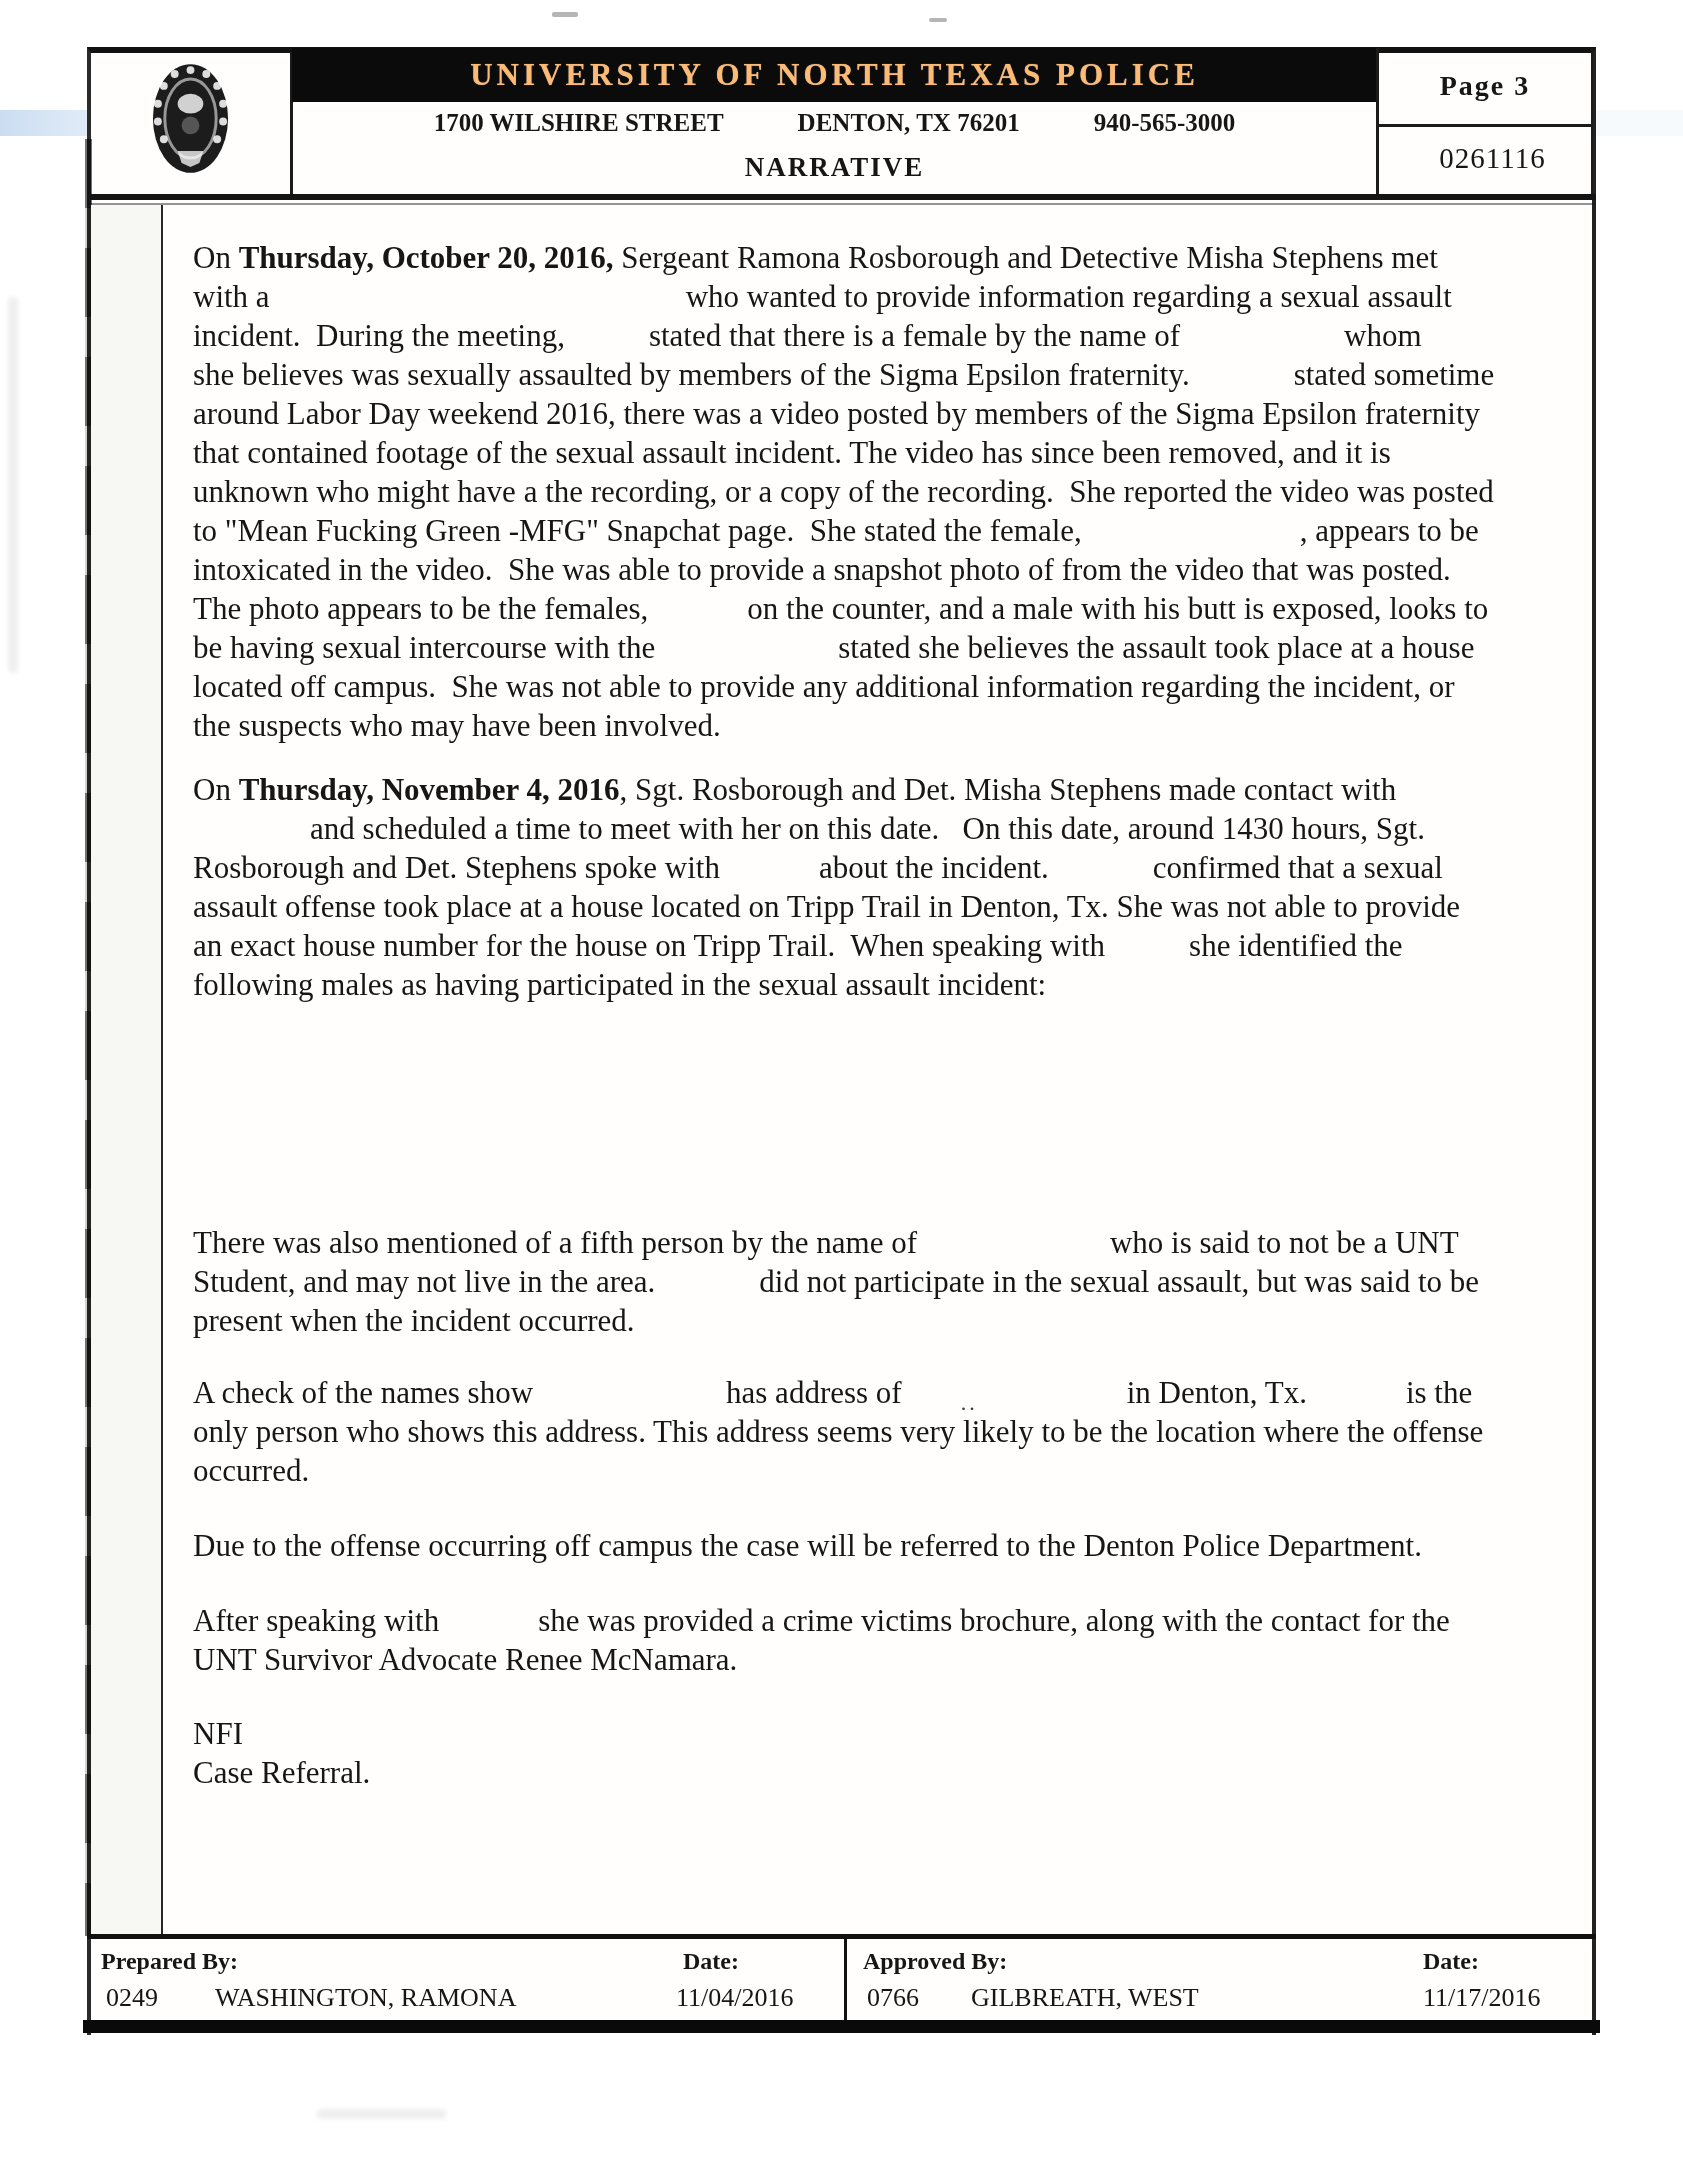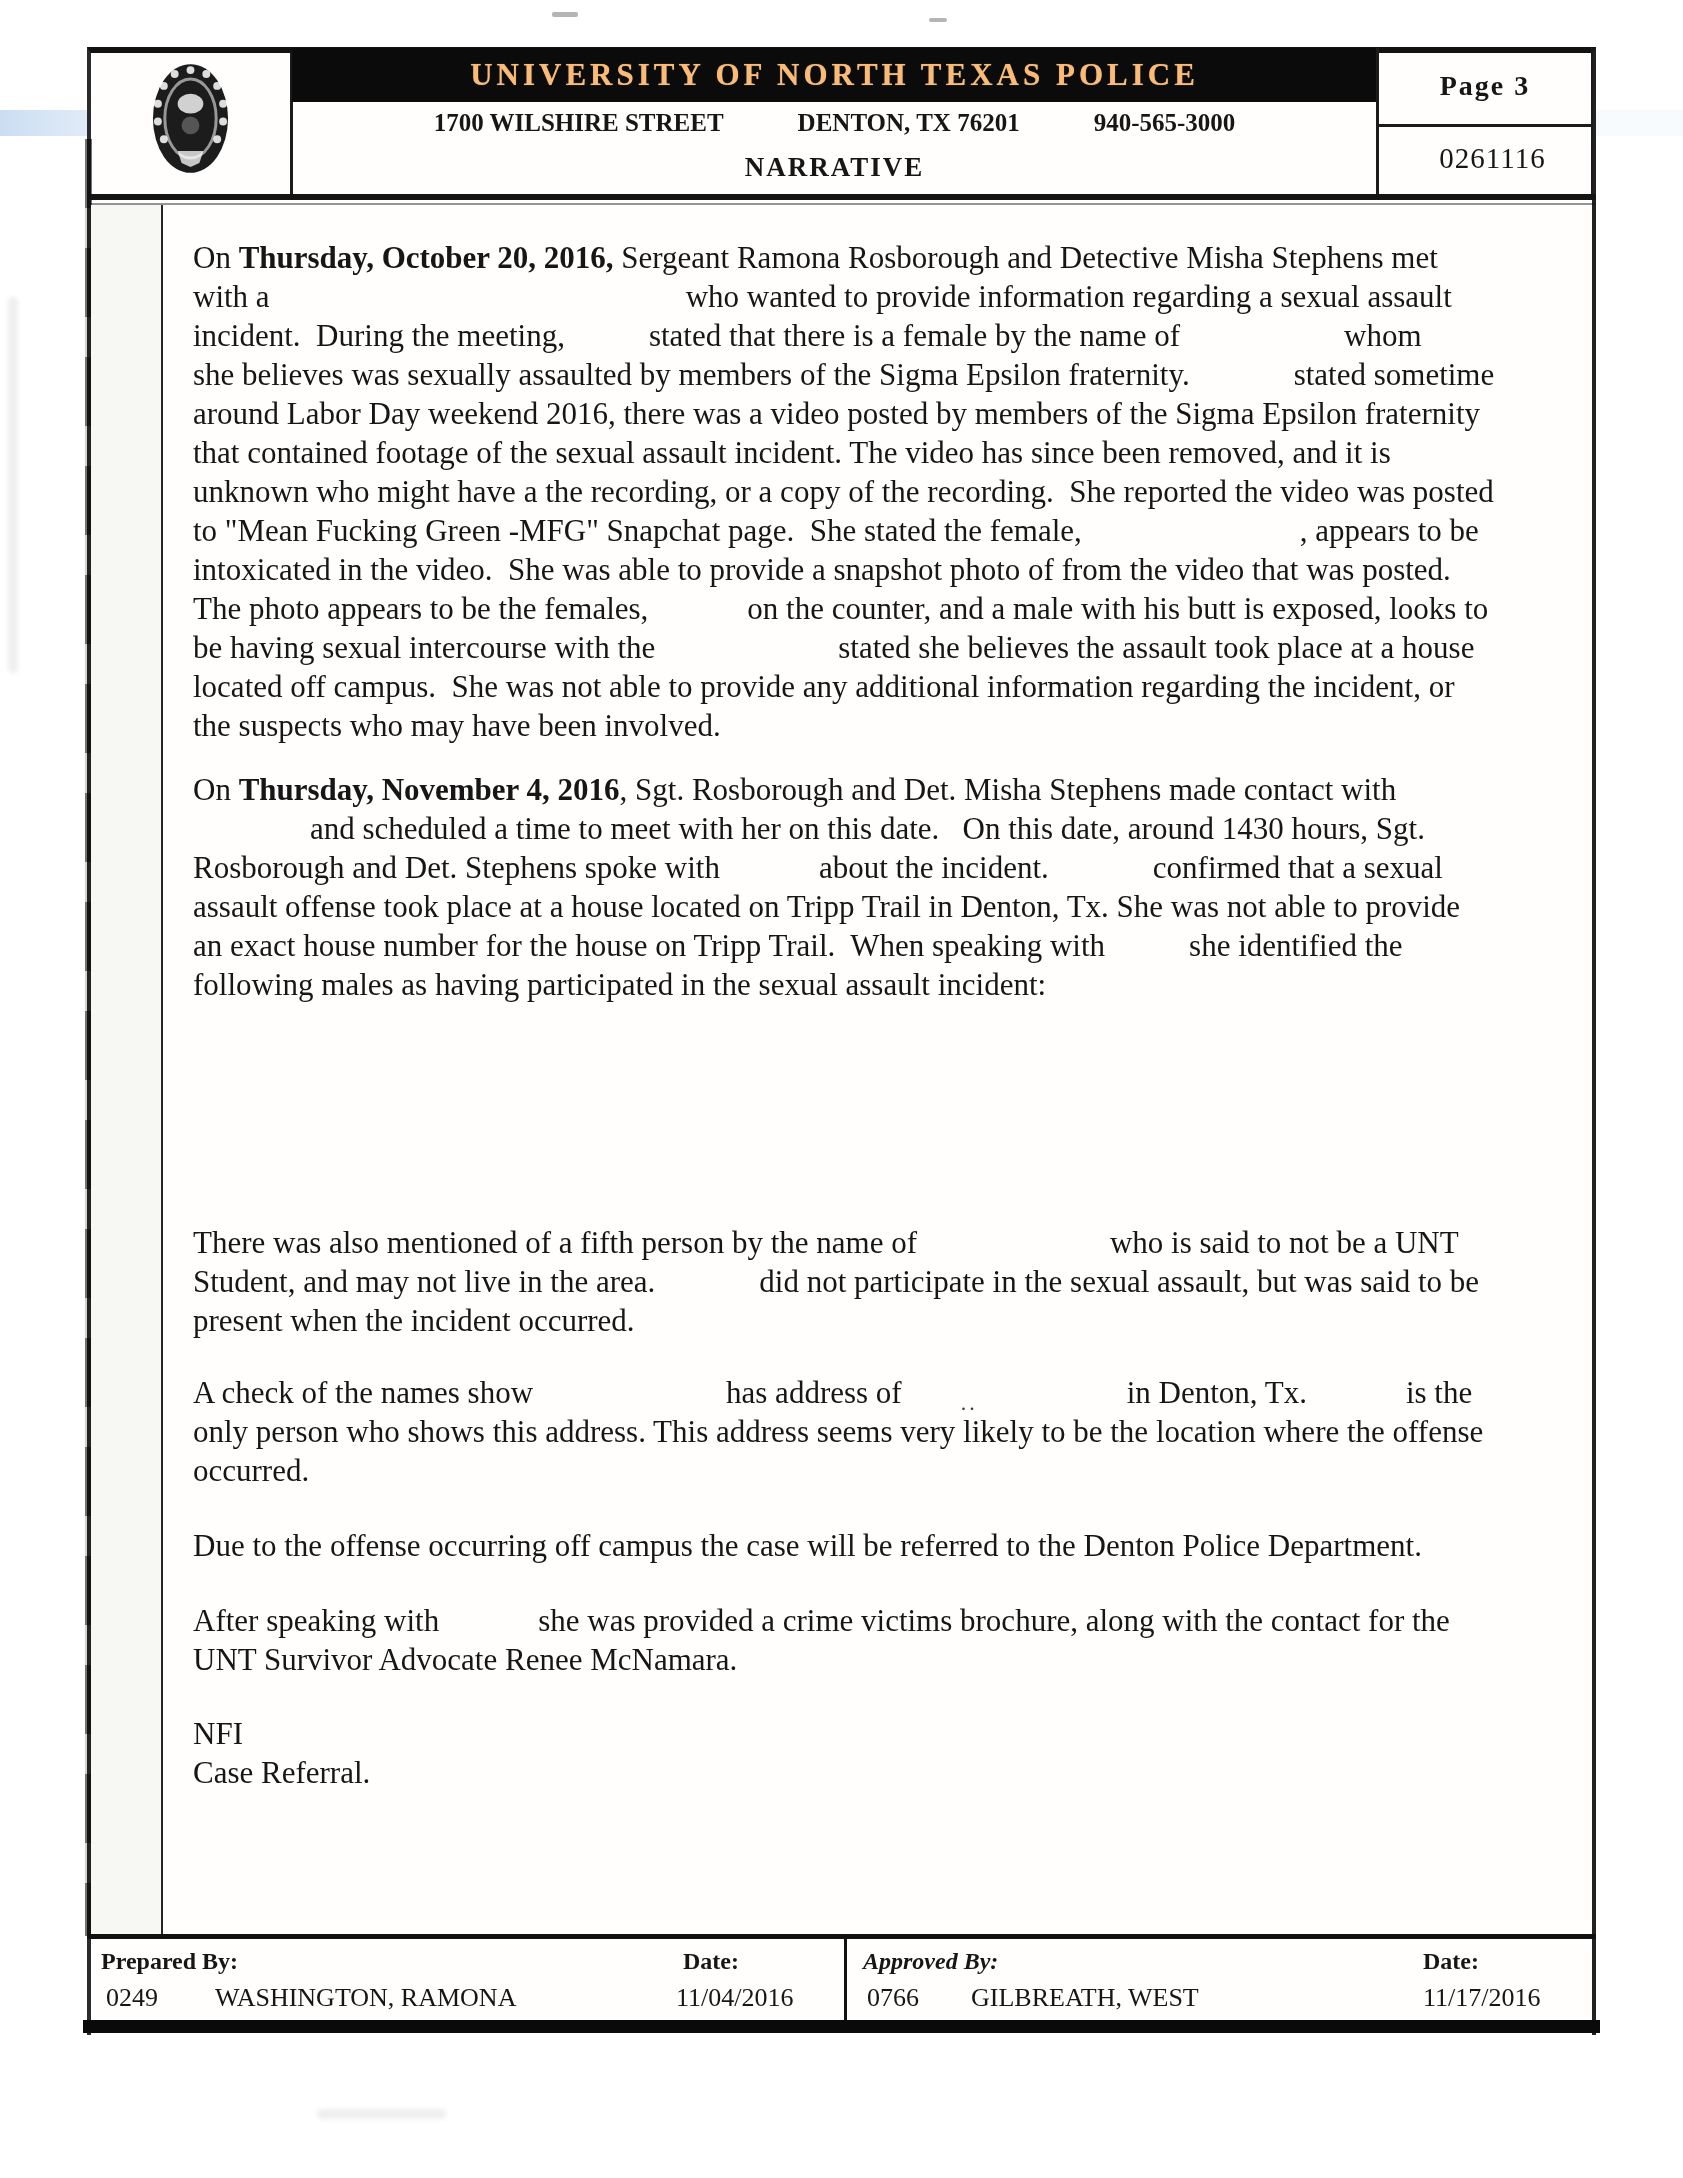--- a/index.html
+++ b/index.html
@@ -195,21 +195,21 @@
 
   <div class="footer-rule"></div>
   <div class="footer-divider"></div>
 
   <span class="flabel" style="left:101px;top:1948px;">Prepared By:</span>
   <span class="flabel" style="left:683px;top:1948px;">Date:</span>
   <span class="fvalue" style="left:106px;top:1983px;">0249</span>
   <span class="fvalue" style="left:215px;top:1983px;">WASHINGTON, RAMONA</span>
   <span class="fvalue" style="left:676px;top:1983px;">11/04/2016</span>
 
-  <span class="flabel" style="left:863px;top:1948px;font-style:italic;">Approved By:</span>
+  <span class="flabel" style="left:863px;top:1948px;">Approved By:</span>
   <span class="flabel" style="left:1423px;top:1948px;">Date:</span>
   <span class="fvalue" style="left:867px;top:1983px;">0766</span>
   <span class="fvalue" style="left:971px;top:1983px;">GILBREATH, WEST</span>
   <span class="fvalue" style="left:1423px;top:1983px;">11/17/2016</span>
 
   <div class="bottom-bar"></div>
 
 </div>
 
 

